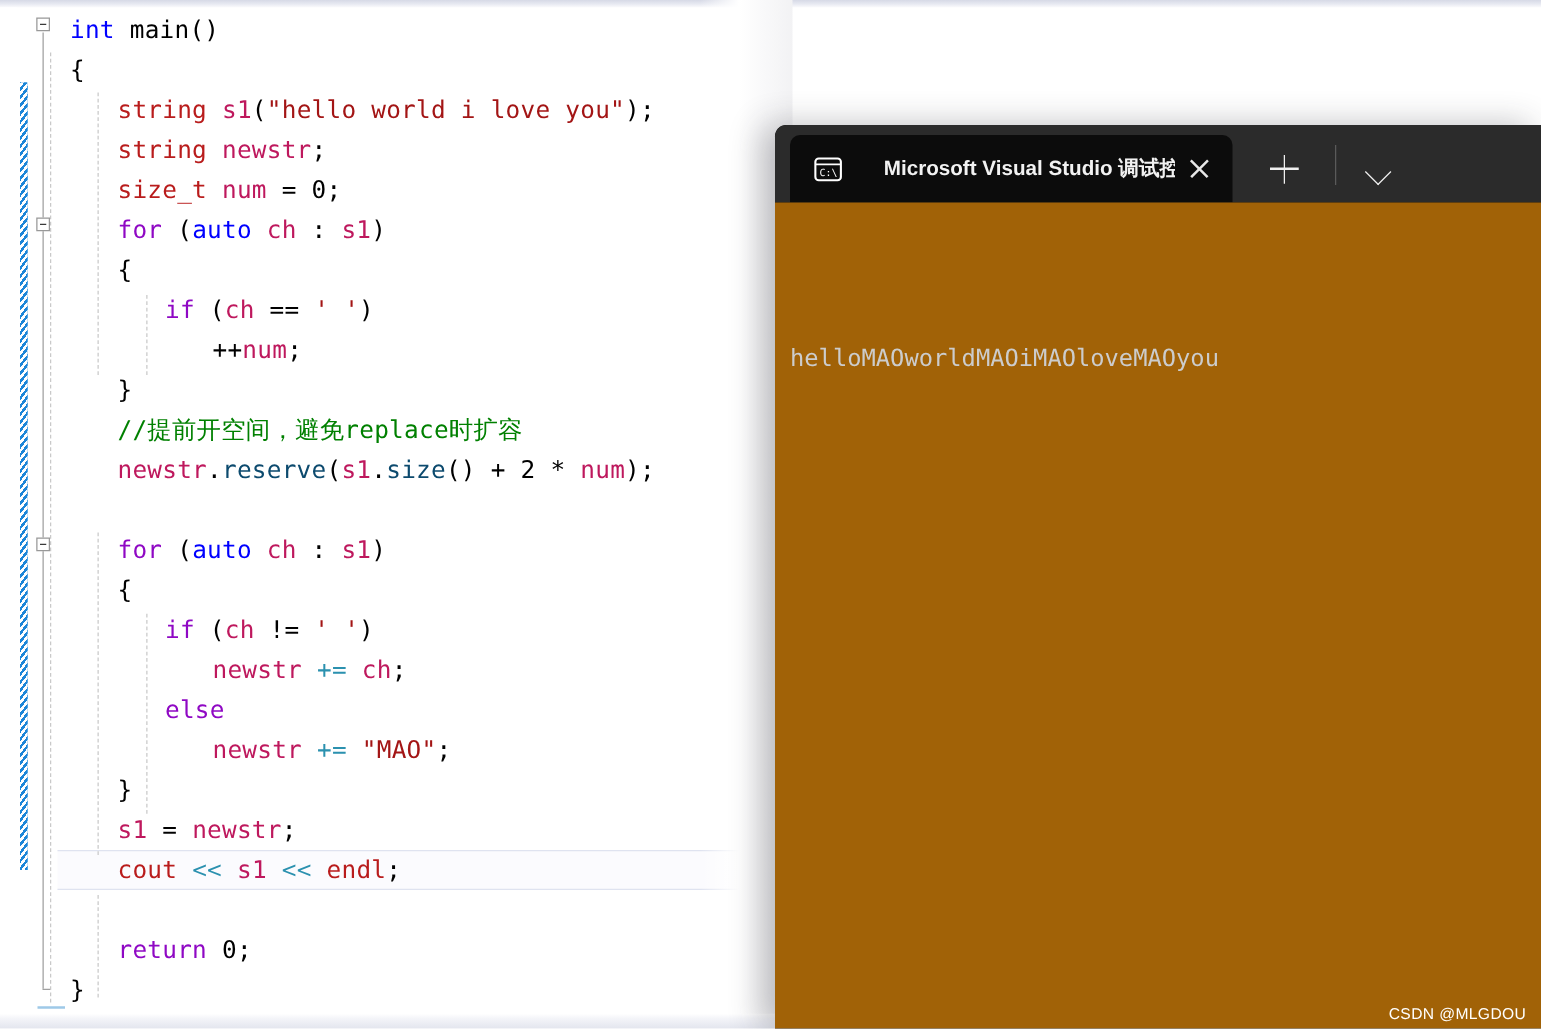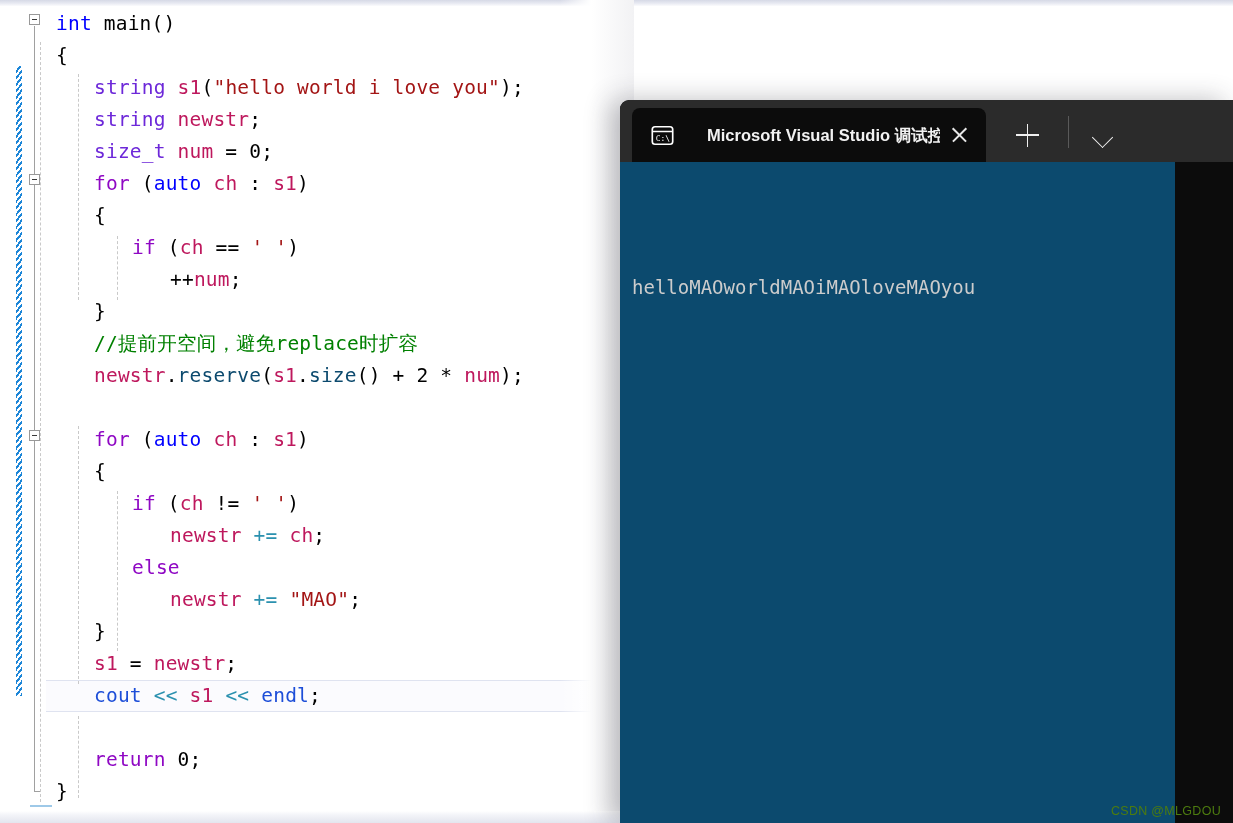--- a/index.html
+++ b/index.html
@@ -141,30 +141,30 @@
   
   #brace-underline {
     position: absolute;
     left: 30px;
     width: 22px;
     height: 2px;
     background: #9ec9e8;
   }
 
   
-  .t-type    { color: #6d28d9; }           
+  .t-type    { color: #b91c1c; }           
   .t-kw      { color: #8f08c4; }           
   .t-kw2     { color: #0000ff; }           
   .t-str     { color: #a31515; }           
   .t-var     { color: #be185d; }           
   .t-num     { color: #000000; }
   .t-comment { color: #008000; }
   .t-fn      { color: #0c4a6e; }           
   .t-stream  { color: #2b91af; }           
-  .t-cout    { color: #1d4ed8; }           
+  .t-cout    { color: #b91c1c; }           
   .t-plain   { color: #000000; }
 
   
   #editor-right-fade {
     position: absolute;
     left: 560px; top: 0;
     width: 74px; height: 823px;
     background: linear-gradient(to right, rgba(255,255,255,0) 0%, #ffffff 42%, #f2f2f4 100%);
     pointer-events: none;
   }
@@ -267,22 +267,22 @@
     left: 13px; top: 16px;
     width: 14px; height: 14px;
     border-right: 1.8px solid #efefef;
     border-bottom: 1.8px solid #efefef;
     transform: rotate(45deg);
   }
 
   #term-body {
     position: absolute;
     left: 0; top: 62px;
-    width: 555px; height: 661px;
-    background: #0c4a6e;
+    width: 613px; height: 661px;
+    background: #a16207;
     padding: 10px 0 0 12px;
     font-family: "DejaVu Sans Mono", "Liberation Mono", monospace;
     font-size: 19px;
     line-height: 33px;
     color: #cccccc;
     white-space: pre;
   }
 
   .tline { height: 33px; line-height: 33px; }
 
@@ -290,21 +290,21 @@
     display: inline-block;
     width: 2px;
     height: 22px;
     background: #cccccc;
     vertical-align: -4px;
   }
 
   #watermark {
     position: absolute;
     right: 12px; bottom: 5px;
-    color: #4d7c0f;
+    color: #ffffff;
     font-size: 12.5px;
     font-family: "Liberation Sans", sans-serif;
     letter-spacing: 0.3px;
   }
 </style>
 </head>
 <body>
 
 <div id="screen">
 

